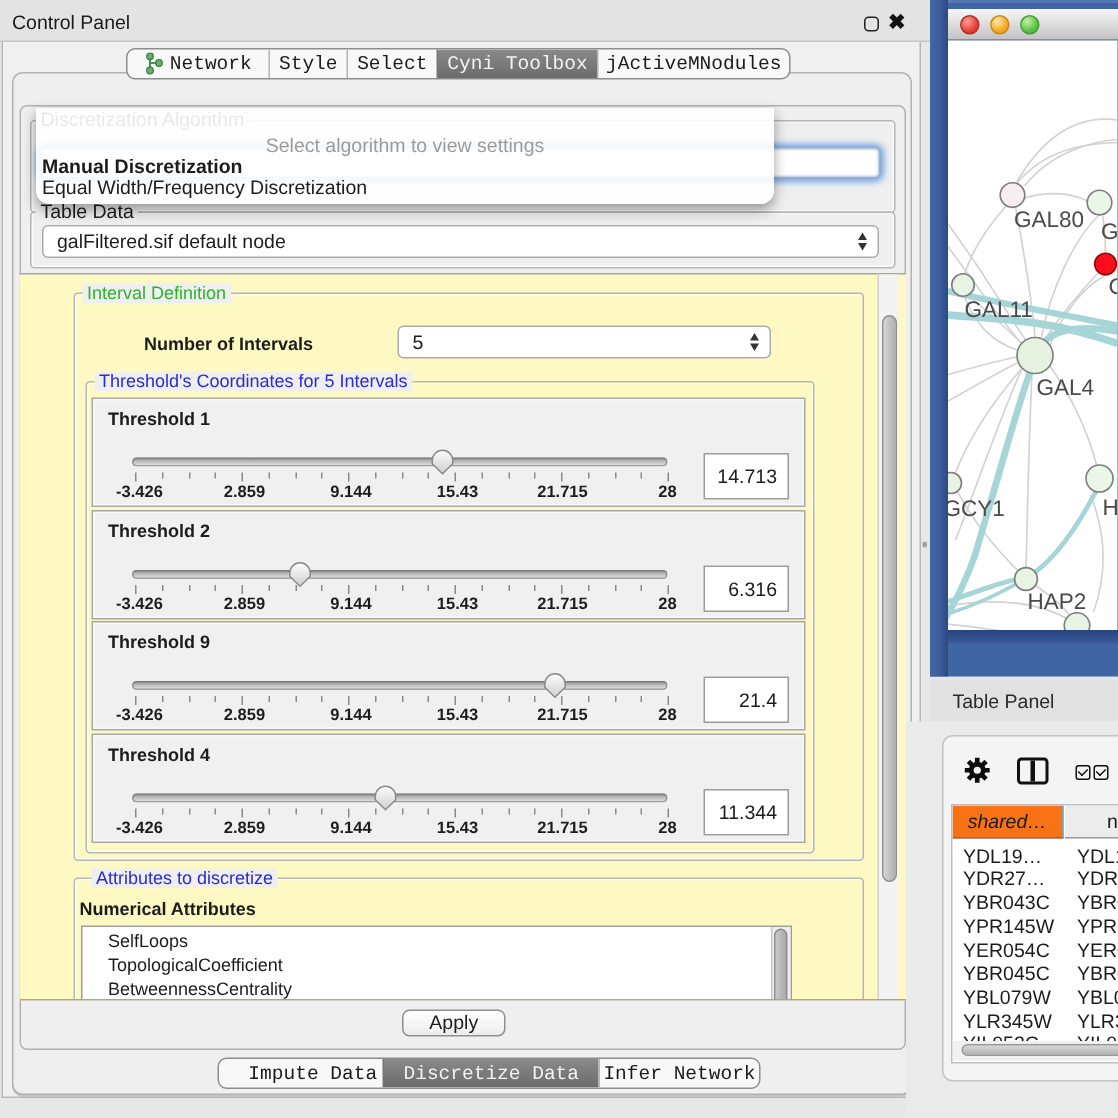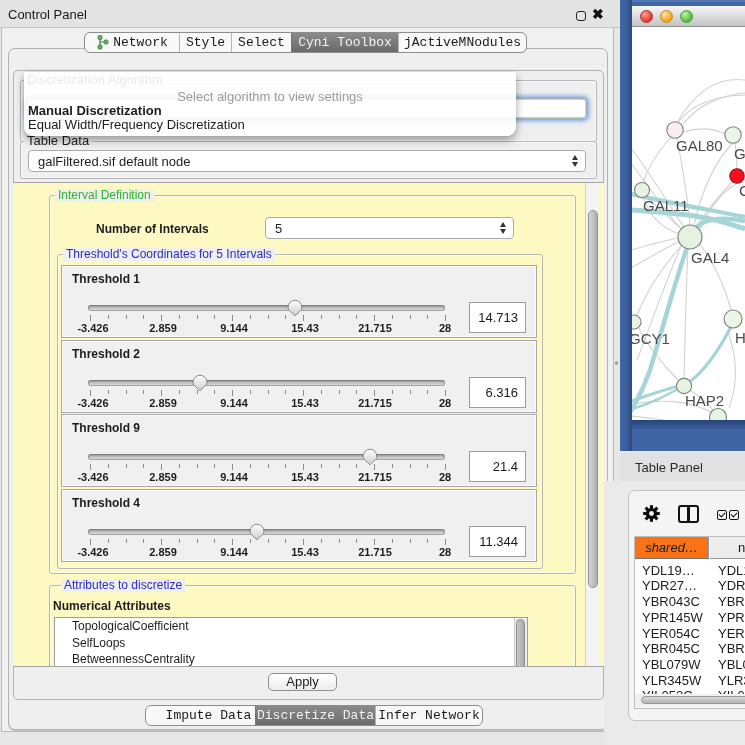--- a/index.html
+++ b/index.html
@@ -329,37 +329,37 @@
           </defs>
       <path d="M1.2 8 a6.8 6.8 0 0 1 13.6 0 v2.2 L8 16.8 L1.2 10.2 Z" fill="url(#gt4)" stroke="#8a8a8a" stroke-width="1"></path>
     </svg></div>
       <div class="vbox">11.344</div>
     </div>
 
   <div class="grp" style="left:36px; top:402px; width:527px; height:120px;"></div>
   <div class="grplab" style="left:48px; top:396px; color:#2b2bd0;">Attributes to discretize</div>
   <div class="abs" style="position:absolute; left:40px; top:416px; font-size:12px; font-weight:bold;">Numerical Attributes</div>
   <div class="abs" style="position:absolute; left:41px; top:434px; width:474px; height:60px; background:#fff; border:1px solid #9d9d9d; font-size:12px; overflow:hidden;">
+    <div style="padding:2px 0 1px 17px;">SelfLoops</div>
     <div style="padding:1px 0 1px 17px;">TopologicalCoefficient</div>
-    <div style="padding:2px 0 1px 17px;">SelfLoops</div>
     <div style="padding:1px 0 1px 17px;">BetweennessCentrality</div>
     <div style="position:absolute; right:0; top:0; width:13px; height:100%; background:#efefef; border-left:1px solid #c9c9c9;">
       <div style="position:absolute; left:1px; top:1px; width:9px; height:95%; background:linear-gradient(90deg,#cacaca,#a9a9a9); border:1px solid #8d8d8d; border-radius:5px;"></div>
     </div>
   </div>
 </div>
 <div class="abs" id="vsb">
     <div class="th"></div>
   </div>
 
 <div class="btn" style="left:268px; top:673px; width:69px; height:18px; line-height:16px;">Apply</div>
 
 <div class="abs tabbar" id="bottabs">
   <div class="tab" style="width:93px;">Impute Data</div>
-  <div class="tab sel" style="width:120px;">Discretize Data</div>
+  <div class="tab sel" style="width:144px;">Discretize Data</div>
   <div class="tab" style="width:107px;">Infer Network</div>
 </div>
 
 <div class="abs" id="popup">
   <div class="r1">Select algorithm to view settings</div>
   <div class="r2">Manual Discretization</div>
   <div class="r3">Equal Width/Frequency Discretization</div>
 </div>
 
 <div class="abs" id="netwin">

